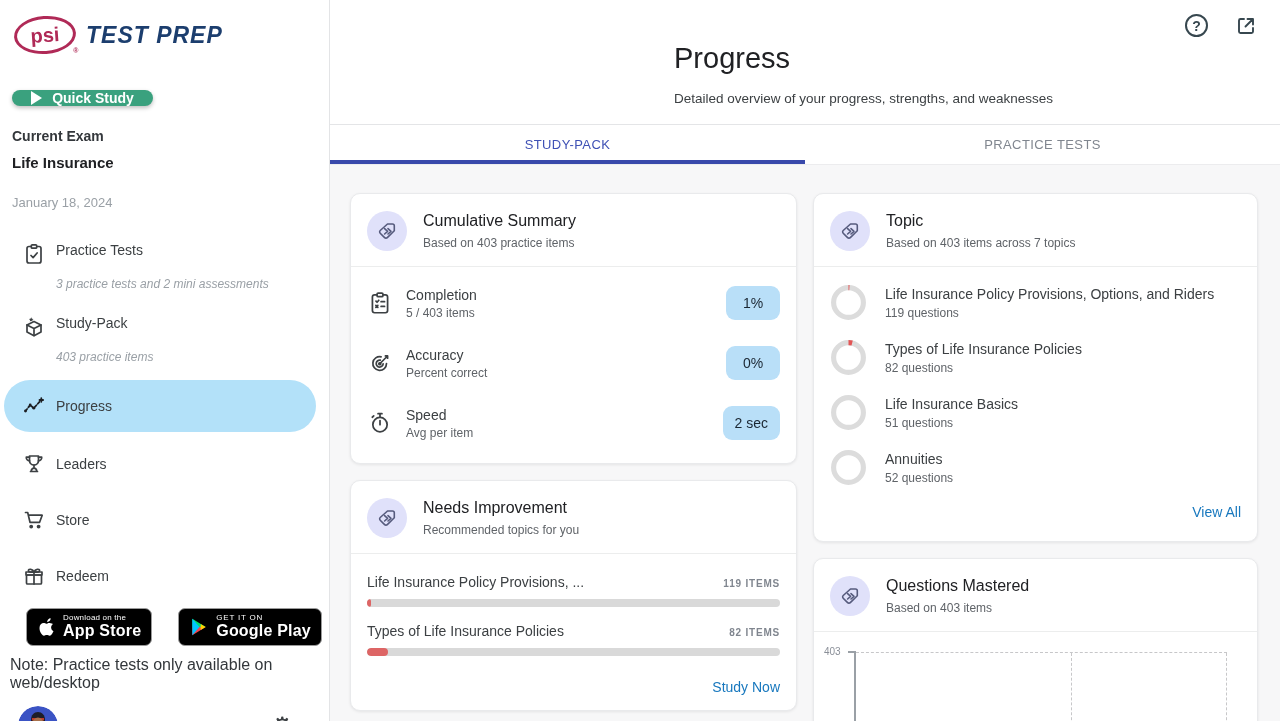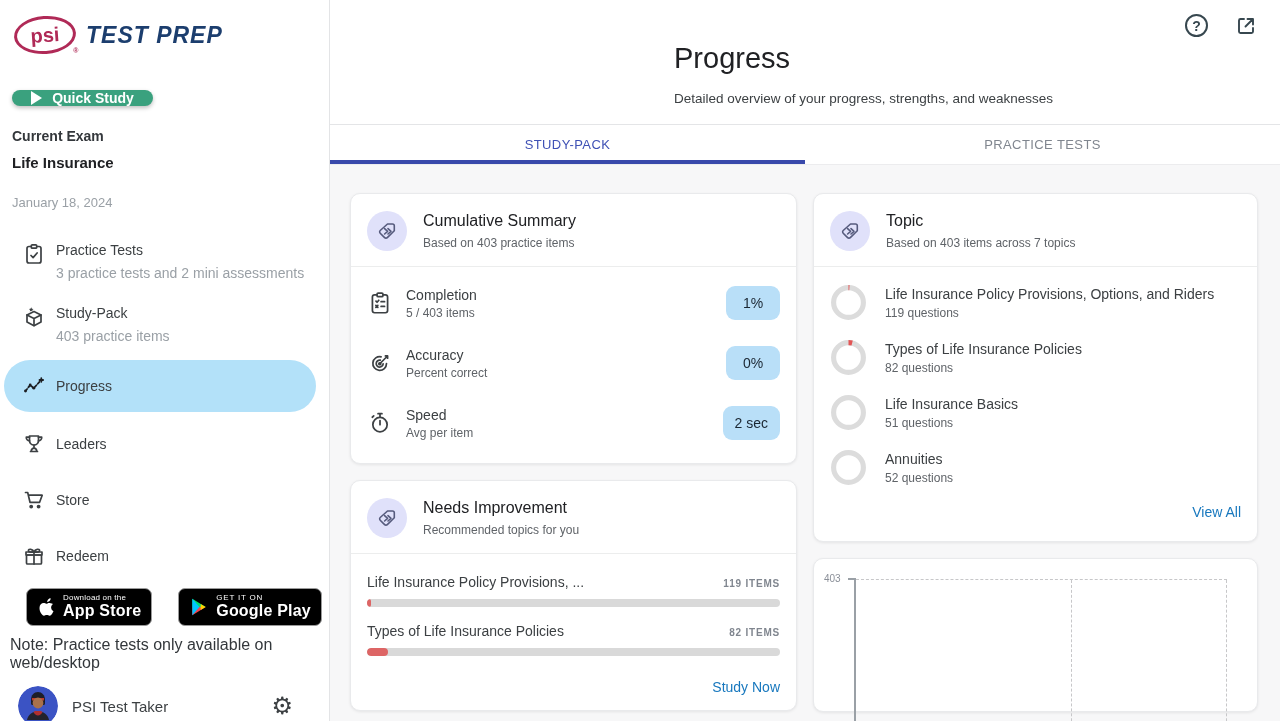--- a/index.html
+++ b/index.html
@@ -15,21 +15,21 @@
   .quick-study { margin:36px 0 0 12px; width:141px; height:50px; background:#3aa17e; border:none; border-radius:12px; box-shadow:0 2px 4px rgba(0,0,0,.25); color:#fff; font-size:14px; font-weight:bold; display:flex; align-items:center; justify-content:center; gap:10px; cursor:pointer; font-family:inherit; }
   .play-tri { width:0; height:0; border-left:11px solid #fff; border-top:7px solid transparent; border-bottom:7px solid transparent; }
   .exam-label { margin:22px 0 0 12px; font-size:14px; font-weight:bold; color:#33373b; }
   .exam-name  { margin:10px 0 0 12px; font-size:15px; font-weight:bold; color:#202124; }
   .exam-date  { margin:24px 0 0 12px; font-size:13px; color:#9aa0a6; }
   .nav { margin-top:22px; }
   .nav-item { display:flex; align-items:flex-start; gap:10px; padding:8px 10px 8px 18px; margin:2px 12px 8px 4px; cursor:pointer; border-radius:999px; }
   .nav-item.active { background:#b3e1f9; margin-right:13px; padding-top:14px; padding-bottom:14px; align-items:center; }
   .nav-item .nicon { width:24px; height:24px; flex:none; }
   .nav-label { font-size:14px; color:#3c4043; line-height:17px; }
-  .nav-sub { font-size:14px; color:#9aa0a6; margin-top:6px; }
+  .nav-sub { font-size:12px; color:#9aa0a6; margin-top:18px;font-style:italic; }
   .nav-single { align-items:center; padding-top:12px; padding-bottom:12px; }
   .side-bottom { margin-top:auto; padding-bottom:12px; }
   .badges { display:flex; gap:26px; margin:0 0 10px 26px; }
   .store-badge { background:#000; border:1px solid #9a9a9a; border-radius:7px; height:38px; display:flex; align-items:center; gap:7px; padding:0 10px; cursor:pointer; color:#fff; }
   .badge-txt { display:flex; flex-direction:column; line-height:1.05; }
   .badge-top { font-size:8px; letter-spacing:.2px; }
   .badge-top.caps { letter-spacing:.8px; }
   .badge-bottom { font-size:16px; font-weight:bold; letter-spacing:.2px; }
   .side-note { font-size:16px; color:#33373b; margin:4px 0 14px 10px; }
   .user-row { display:flex; align-items:center; margin:4px 36px 8px 18px; }
@@ -384,20 +384,32 @@
               <div class="topic-q">52 questions</div>
             </div>
           </div>
           <div class="topic-action">
             <a class="link" href="#">View All</a>
           </div>
         </div>
       </section>
 
       <section class="card">
+        <div class="card-head">
+          <div class="tag-circle">
+            <svg width="24" height="24" viewBox="0 0 24 24" fill="none" stroke="#565b7d" stroke-width="1.6" stroke-linecap="round" stroke-linejoin="round">
+              <path d="M12.5 5h5A1.8 1.8 0 0 1 19.3 6.8v5L12.3 18.6a1.9 1.9 0 0 1-2.7 0l-4.4-4.4a1.9 1.9 0 0 1 0-2.7z"></path>
+              <path d="M9.6 9.6l3 2.7-3 2.7M13 9.6l3 2.7-3 2.7"></path>
+            </svg>
+          </div>
+          <div>
+            <div class="card-title">Questions Mastered</div>
+            <div class="card-sub">Based on 403 items</div>
+          </div>
+        </div>
         <div class="qm-chart">
           <span class="qm-ytick">403</span>
           <div class="qm-ticknub"></div>
           <div class="qm-axis"></div>
           <div class="qm-plot">
             <div class="qm-vline" style="left:58%;"></div>
             <div class="qm-vline" style="right:0;"></div>
           </div>
         </div>
       </section>

